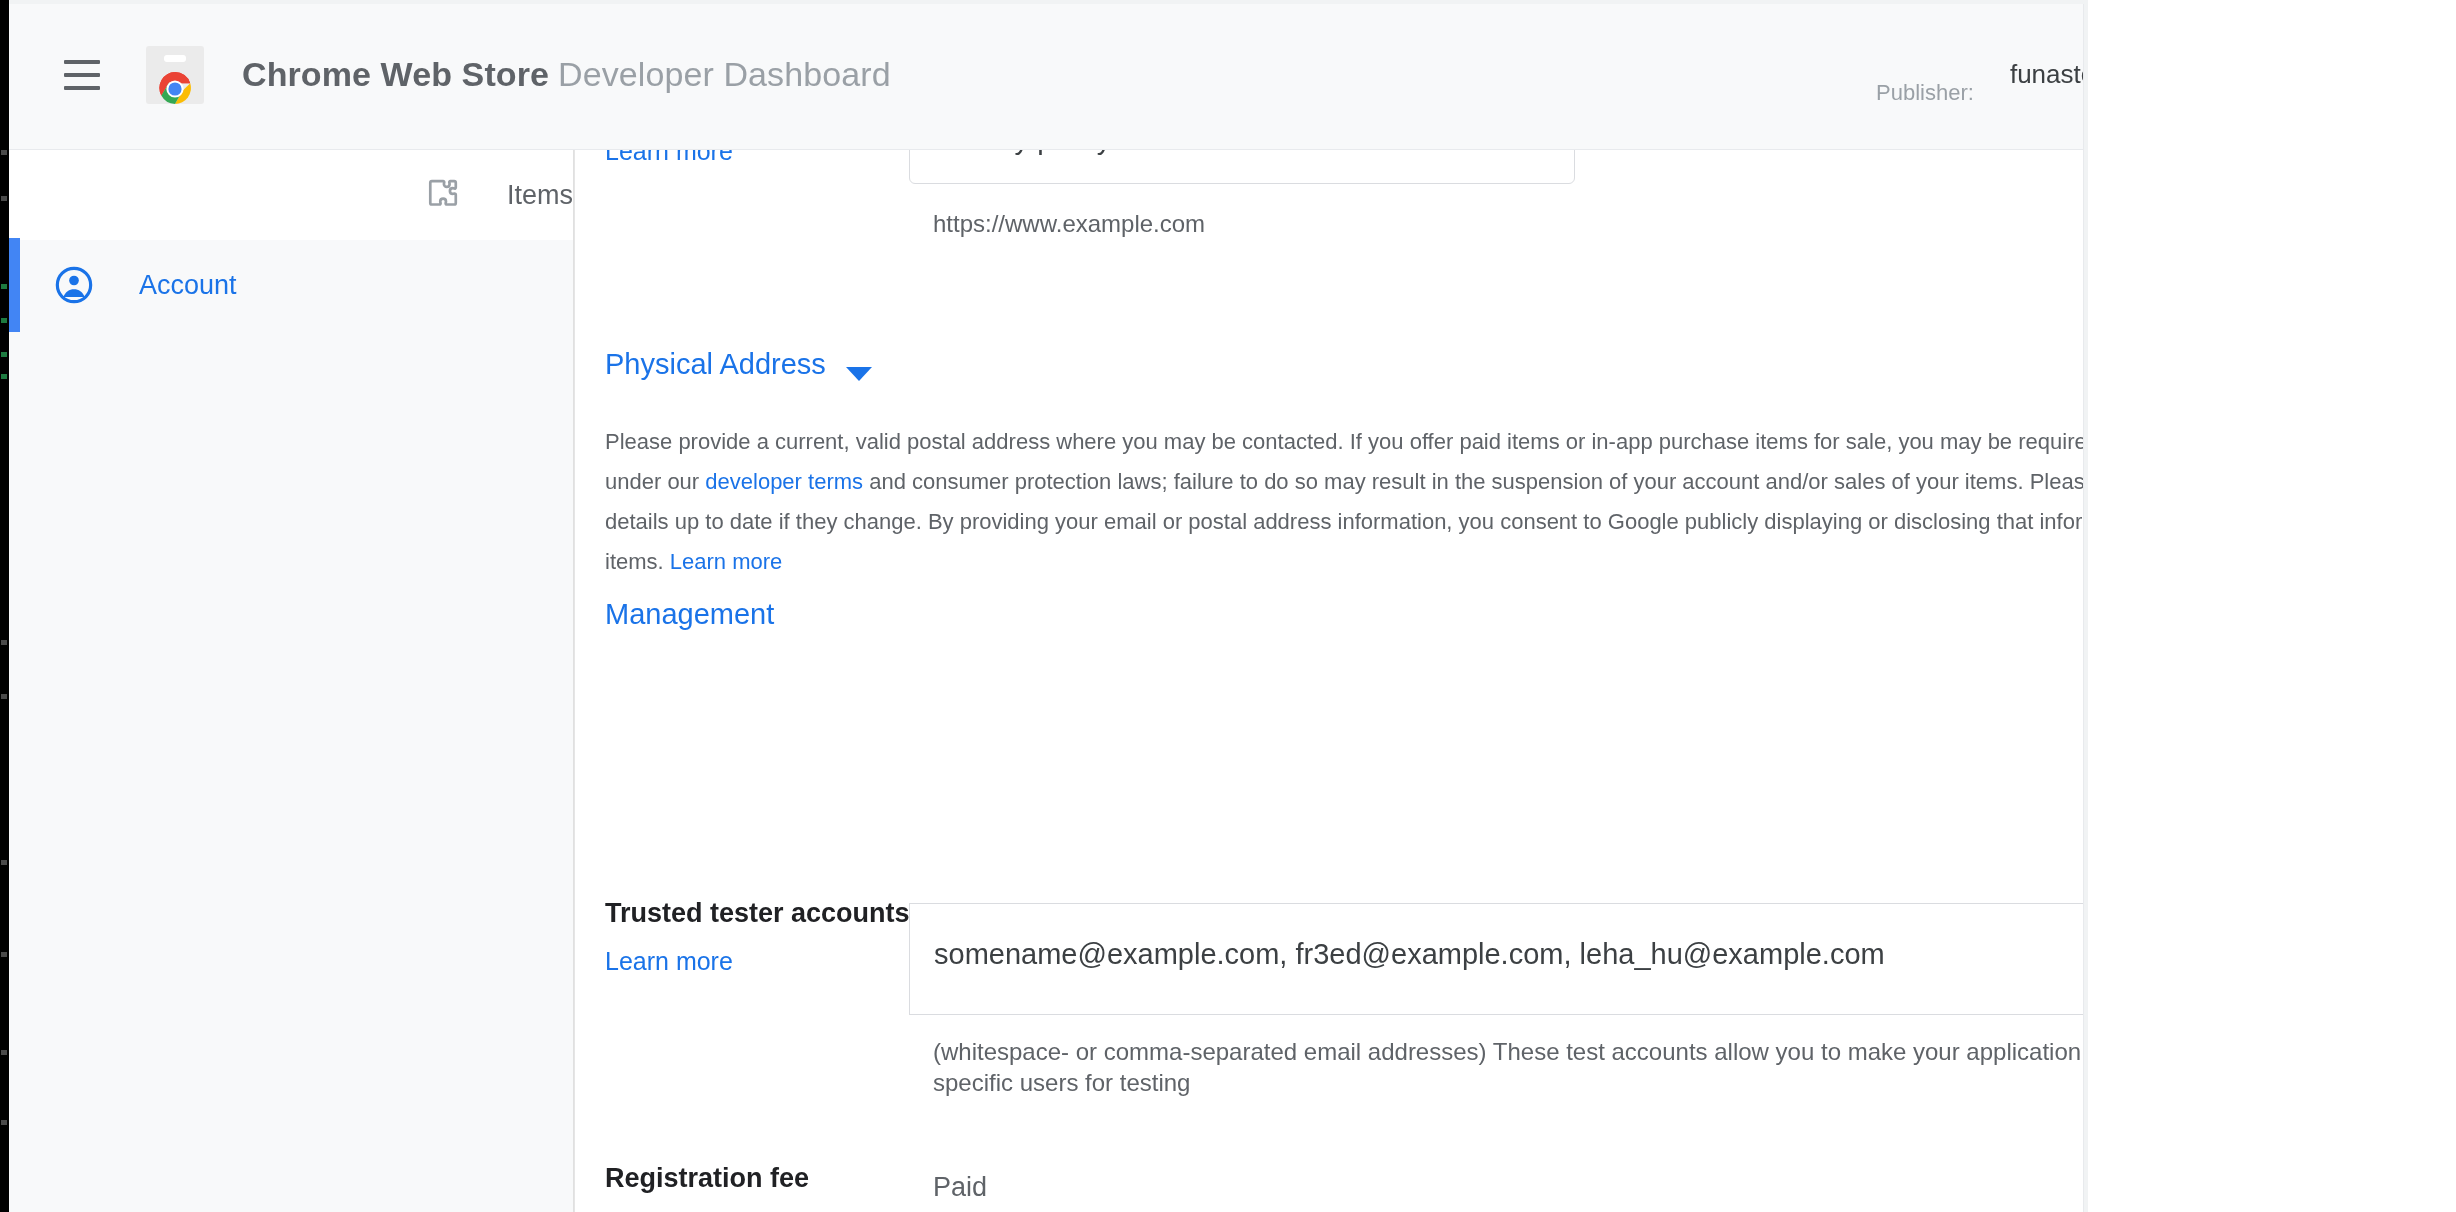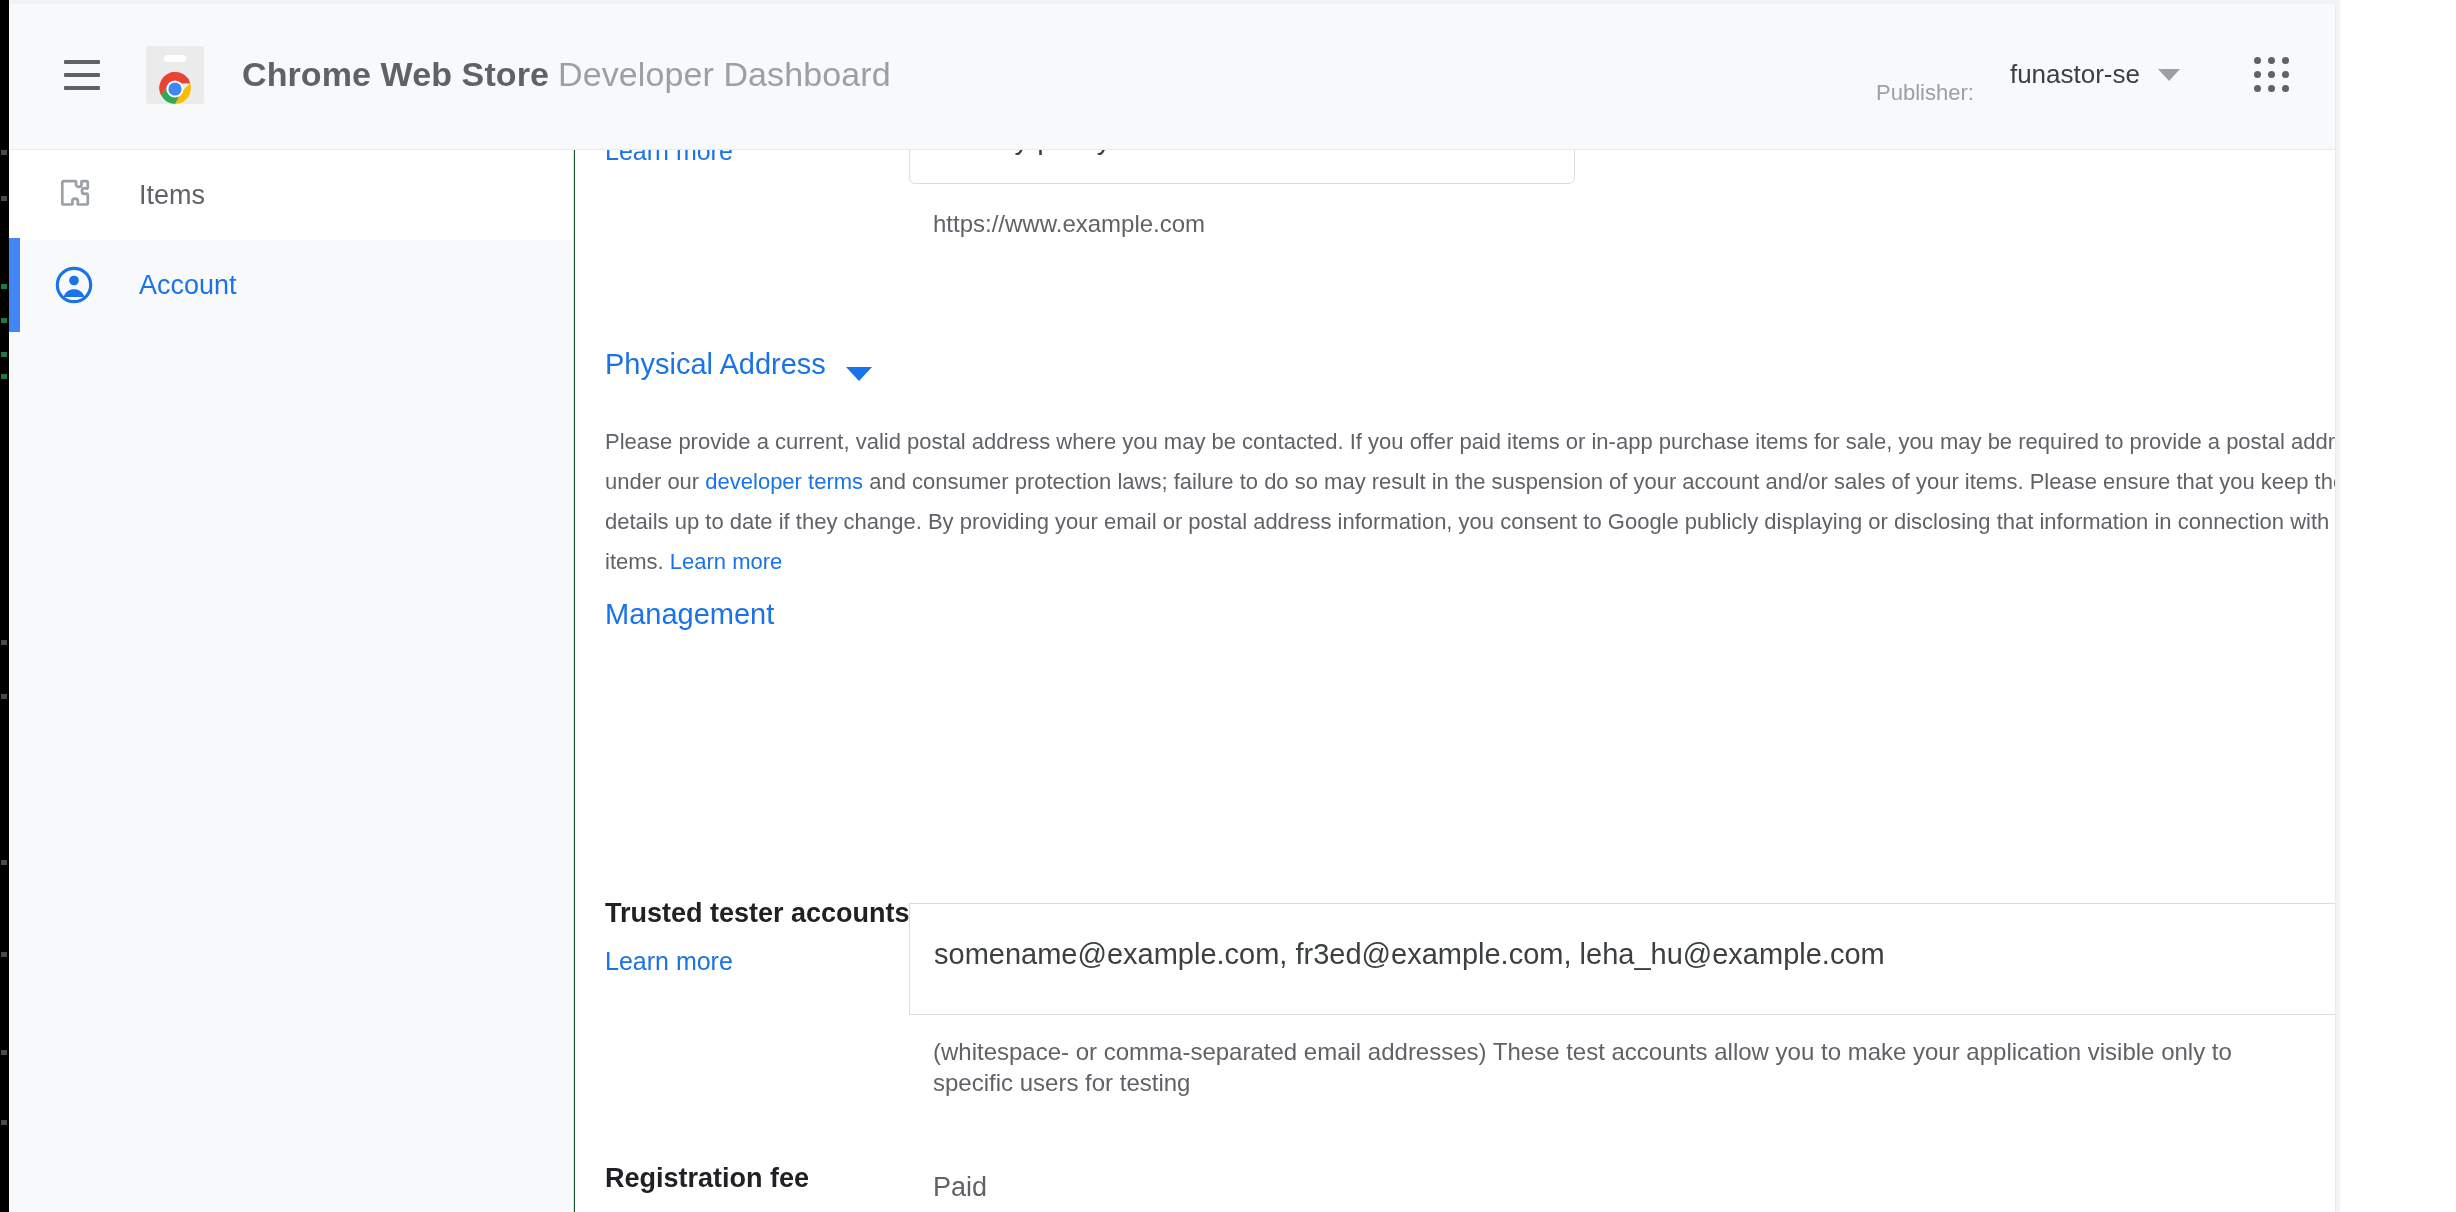--- a/index.html
+++ b/index.html
@@ -9,23 +9,23 @@
     height: 1212px;
     overflow: hidden;
     font-family: "Liberation Sans", sans-serif;
     background: #ffffff;
     color: #3c4043;
   }
 
   
   #app {
     position: relative;
-    width: 2340px;
+    width: 2088px;
     height: 1212px;
-    background: #14532d;
+    background: #e5e5e5;
     overflow: hidden;
   }
 
   
   .left-edge-strip {
     position: absolute;
     left: 0; top: 0;
     width: 9px; height: 1212px;
     background: #000000;
     z-index: 40;
@@ -168,21 +168,21 @@
   }
   .nav-item {
     display: flex;
     align-items: center;
     height: 90px;
     padding-left: 44px;
     cursor: pointer;
     font-size: 27px;
     color: #5f6368;
   }
-  .nav-item.white { background: #ffffff; }
+  .nav-item.white { background: #ffffff; justify-content: flex-end; }
   .nav-item.active { color: #1a73e8; font-weight: 500; }
   .nav-item .nav-icon {
     width: 42px; height: 42px;
     margin-right: 44px;
     display:flex; align-items:center; justify-content:center;
     flex:none;
   }
 
   
   .content {

